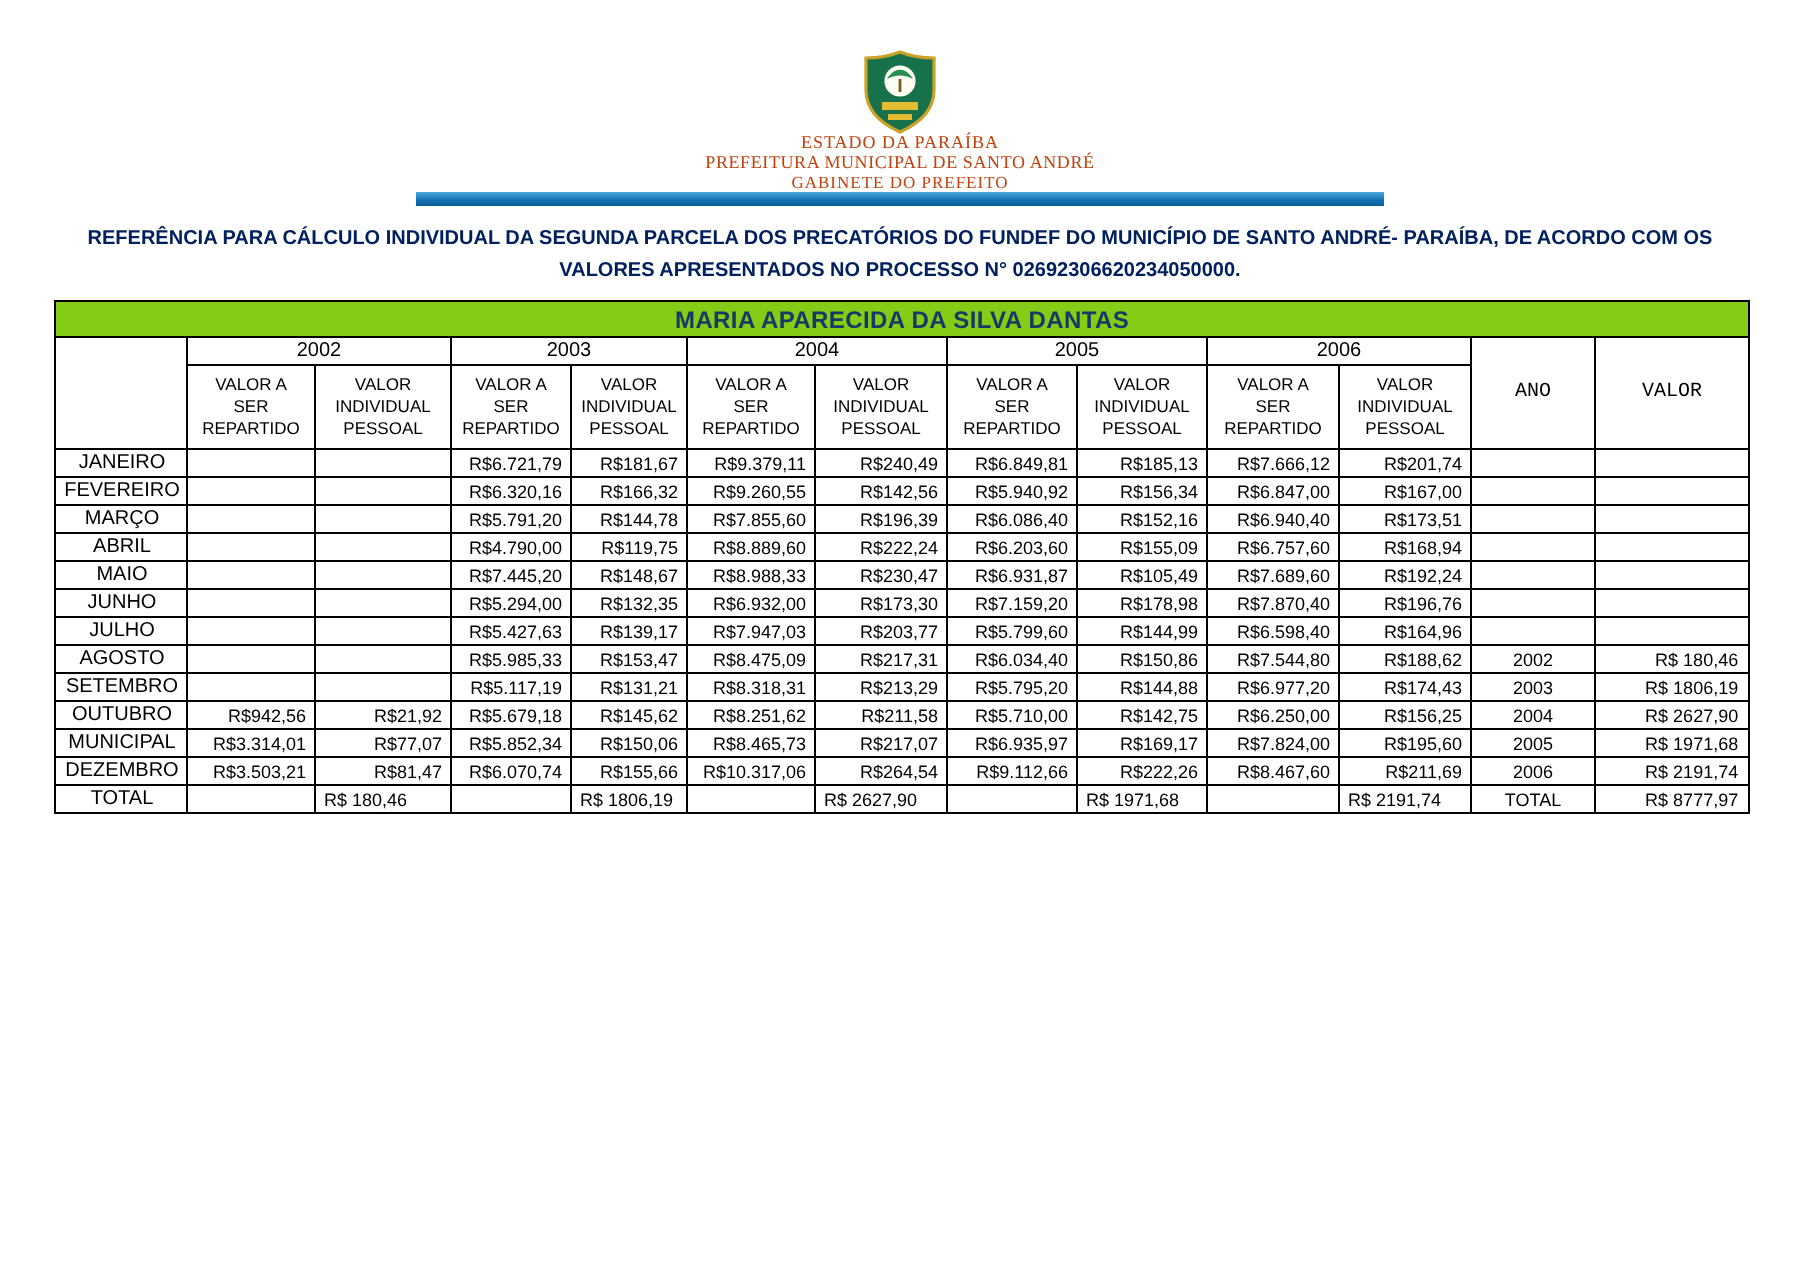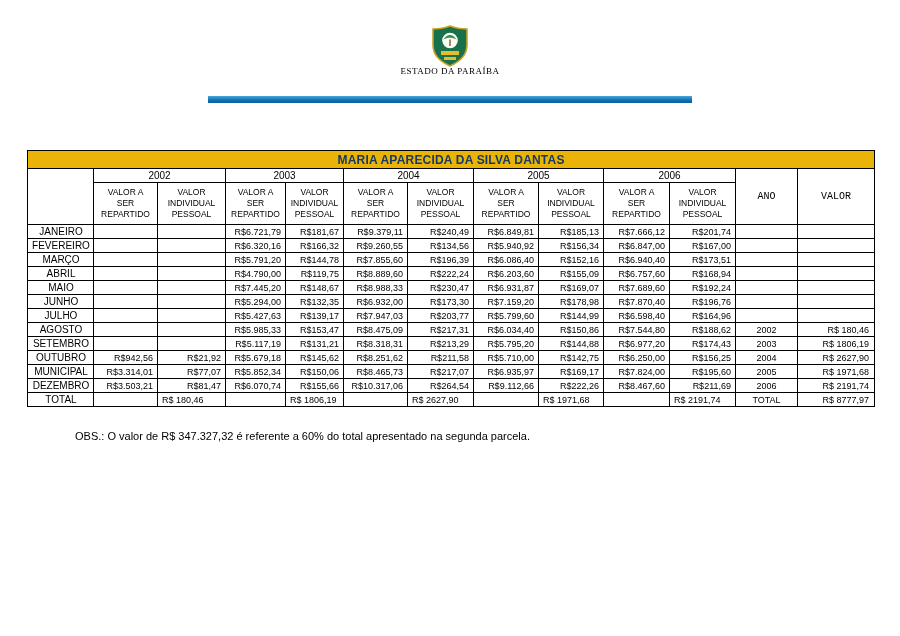--- a/index.html
+++ b/index.html
@@ -12,21 +12,21 @@
     color: #000;
   }
   .page { position: absolute; inset: 0; overflow: hidden; }
 
   .crest { position: absolute; top: 25px; left: 50%; transform: translateX(-50%); }
 
   .letterhead {
     position: absolute; top: 66px; left: 0; right: 0;
     text-align: center;
     font-family: "Liberation Serif", serif;
-    color: #000000;
+    color: #c2410c;
   }
   .lh-state   { font-size: 9px;   letter-spacing: 0.5px; }
   .lh-muni    { font-size: 9px;   letter-spacing: 0.3px; }
   .lh-office  { font-size: 8.5px; letter-spacing: 0.5px; }
 
   .bluebar {
     position: absolute; top: 96px; left: 50%; transform: translateX(-50%);
     width: 484px; height: 7px;
     background: linear-gradient(to bottom, #4aa8da 0%, #1473b4 55%, #0d5e97 100%);
   }
@@ -49,21 +49,21 @@
   }
   .main th, .main td {
     border: 1px solid #000;
     padding: 0 3px;
     overflow: hidden;
     white-space: nowrap;
   }
   .main th { font-weight: normal; text-align: center; }
 
   th.name-bar {
-    background: #eab308;
+    background: #84cc16;
     color: #143a66;
     font-weight: bold;
     font-size: 12px;
     height: 18px;
     letter-spacing: 0.2px;
   }
   tr.year-row th { font-size: 10px; height: 14px; }
   th.sub {
     font-size: 8.5px;
     line-height: 1.3;
@@ -97,24 +97,27 @@
       <circle cx="19" cy="15.5" r="7.8" fill="#fdfdf4"></circle>
       <path d="M18.3 14.5 h1.4 v6.5 h-1.4 z" fill="#7a5a1e"></path>
       <path d="M12.5 14.5 c2.2 -3.4 4.3 -4.6 6.5 -4.6 c2.2 0 4.3 1.2 6.5 4.6 c-2.2 -1.2 -4.3 -1.8 -6.5 -1.8 c-2.2 0 -4.3 0.6 -6.5 1.8 z" fill="#2a8f55"></path>
       <path d="M10 26 h18 v4 h-18 z" fill="#e3bc2f"></path>
       <path d="M13 32 h12 v3 h-12 z" fill="#e3bc2f"></path>
     </svg>
   </div>
 
   <div class="letterhead">
     <div class="lh-state">ESTADO DA PARAÍBA</div>
+    <div class="lh-muni">PREFEITURA MUNICIPAL DE SANTO ANDRÉ</div>
+    <div class="lh-office">GABINETE DO PREFEITO</div>
   </div>
 
   <div class="bluebar"></div>
 
+  <div class="doc-title">REFERÊNCIA PARA CÁLCULO INDIVIDUAL DA SEGUNDA PARCELA DOS PRECATÓRIOS DO FUNDEF DO MUNICÍPIO DE SANTO ANDRÉ- PARAÍBA, DE ACORDO COM OS VALORES APRESENTADOS NO PROCESSO N° 02692306620234050000.</div>
 
   <table class="main">
     <colgroup>
       <col style="width:66px">
         <col style="width:64px">
         <col style="width:68px">
       <col style="width:60px">
         <col style="width:58px">
         <col style="width:64px">
       <col style="width:66px">
@@ -188,21 +191,21 @@
           <td class="ano"></td>
           <td class="valor"></td>
         </tr>
         <tr>
           <td class="month">FEVEREIRO</td>
           <td class="money"></td>
           <td class="money"></td>
           <td class="money">R$6.320,16</td>
           <td class="money">R$166,32</td>
           <td class="money">R$9.260,55</td>
-          <td class="money">R$134,56</td>
+          <td class="money">R$142,56</td>
           <td class="money">R$5.940,92</td>
           <td class="money">R$156,34</td>
           <td class="money">R$6.847,00</td>
           <td class="money">R$167,00</td>
           <td class="ano"></td>
           <td class="valor"></td>
         </tr>
         <tr>
           <td class="month">MARÇO</td>
           <td class="money"></td>
@@ -235,21 +238,21 @@
         </tr>
         <tr>
           <td class="month">MAIO</td>
           <td class="money"></td>
           <td class="money"></td>
           <td class="money">R$7.445,20</td>
           <td class="money">R$148,67</td>
           <td class="money">R$8.988,33</td>
           <td class="money">R$230,47</td>
           <td class="money">R$6.931,87</td>
-          <td class="money">R$169,07</td>
+          <td class="money">R$105,49</td>
           <td class="money">R$7.689,60</td>
           <td class="money">R$192,24</td>
           <td class="ano"></td>
           <td class="valor"></td>
         </tr>
         <tr>
           <td class="month">JUNHO</td>
           <td class="money"></td>
           <td class="money"></td>
           <td class="money">R$5.294,00</td>
@@ -364,15 +367,14 @@
           <td class="money"></td>
           <td class="money">R$ 1971,68</td>
           <td class="money"></td>
           <td class="money">R$ 2191,74</td>
           <td class="ano">TOTAL</td>
           <td class="valor">R$ 8777,97</td>
         </tr>
       </tbody>
   </table>
 
-  <div class="note">OBS.: O valor de R$ 347.327,32 é referente a 60% do total apresentado na segunda parcela.</div>
 
 </div>
 
 </body></html>

